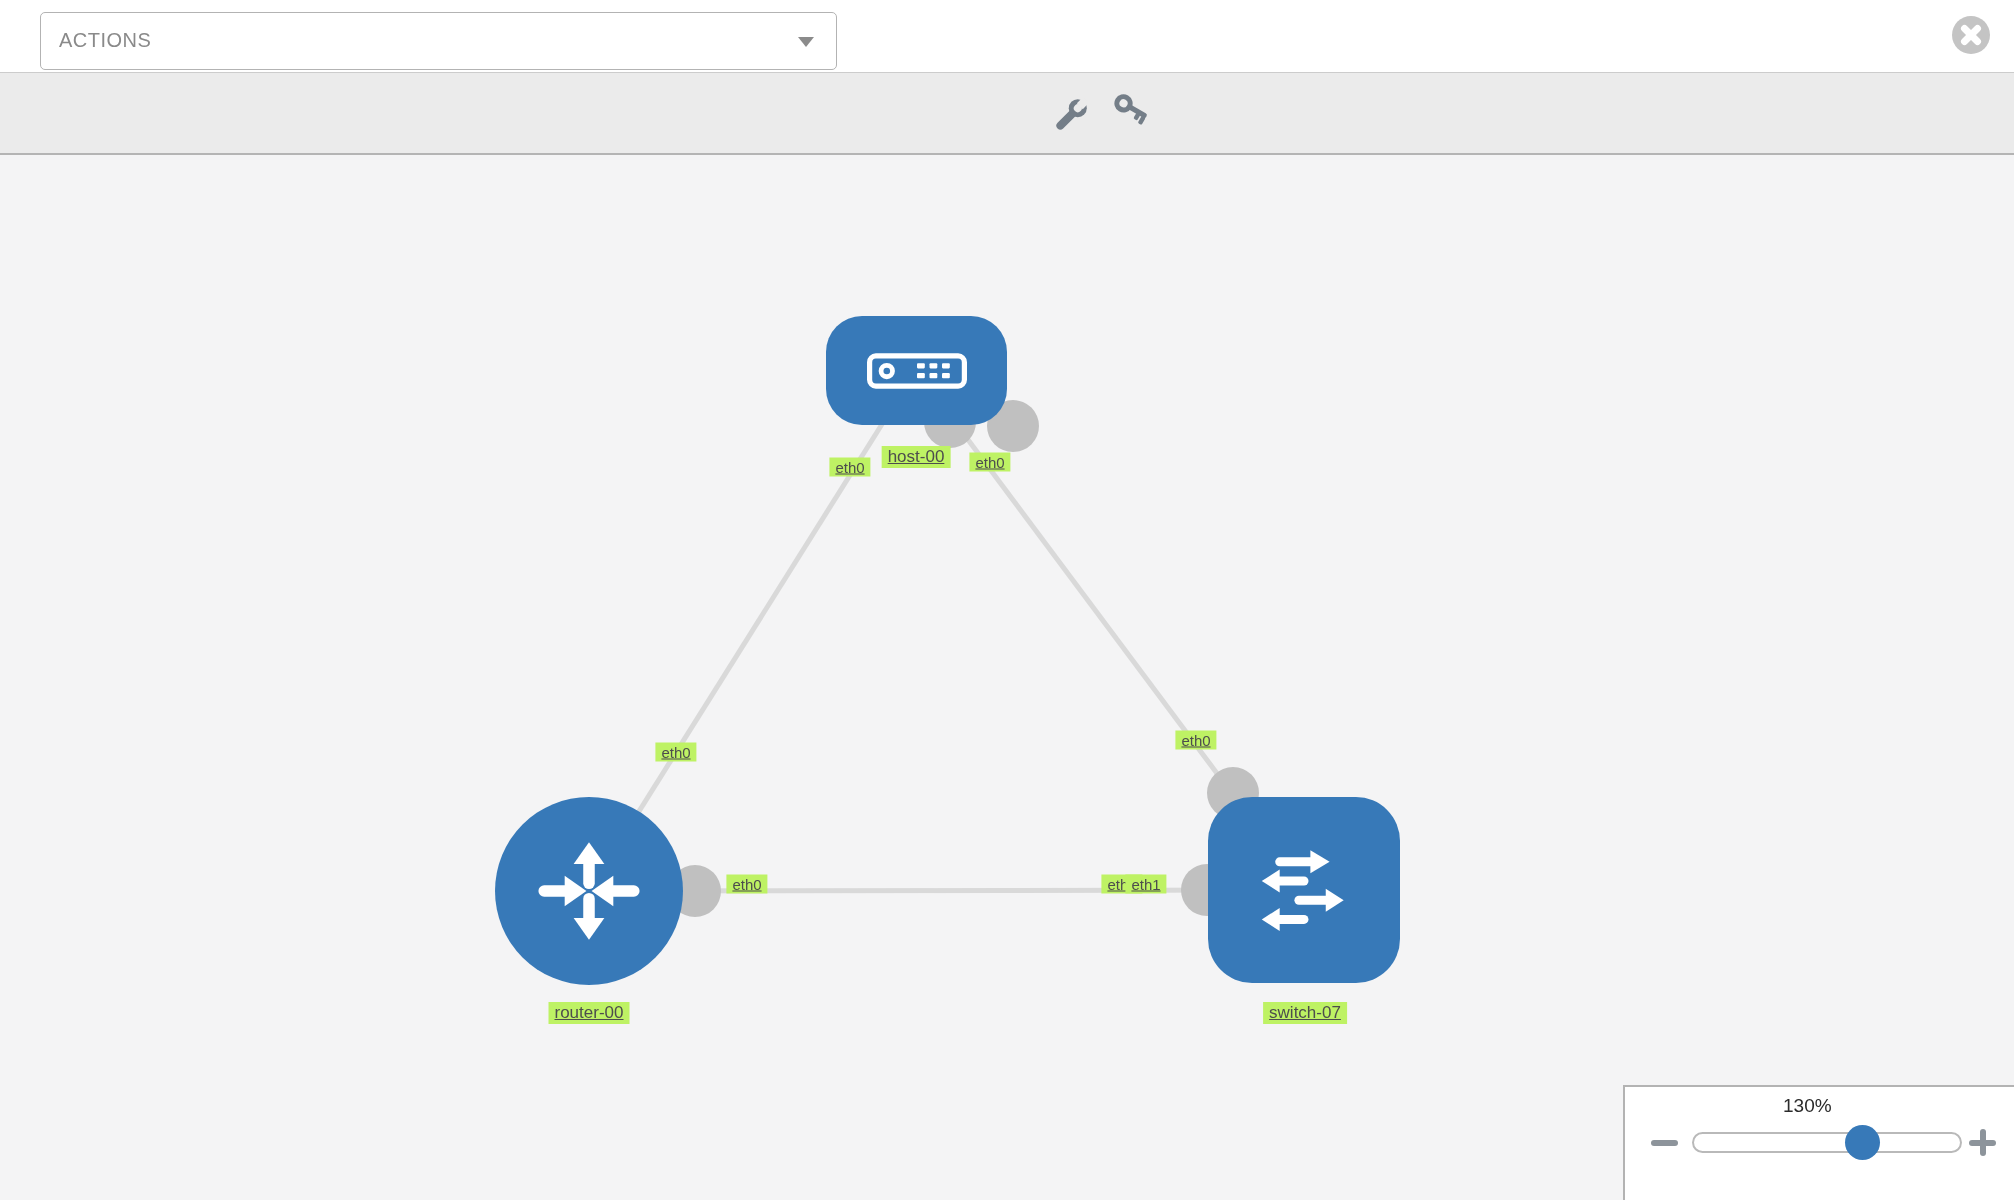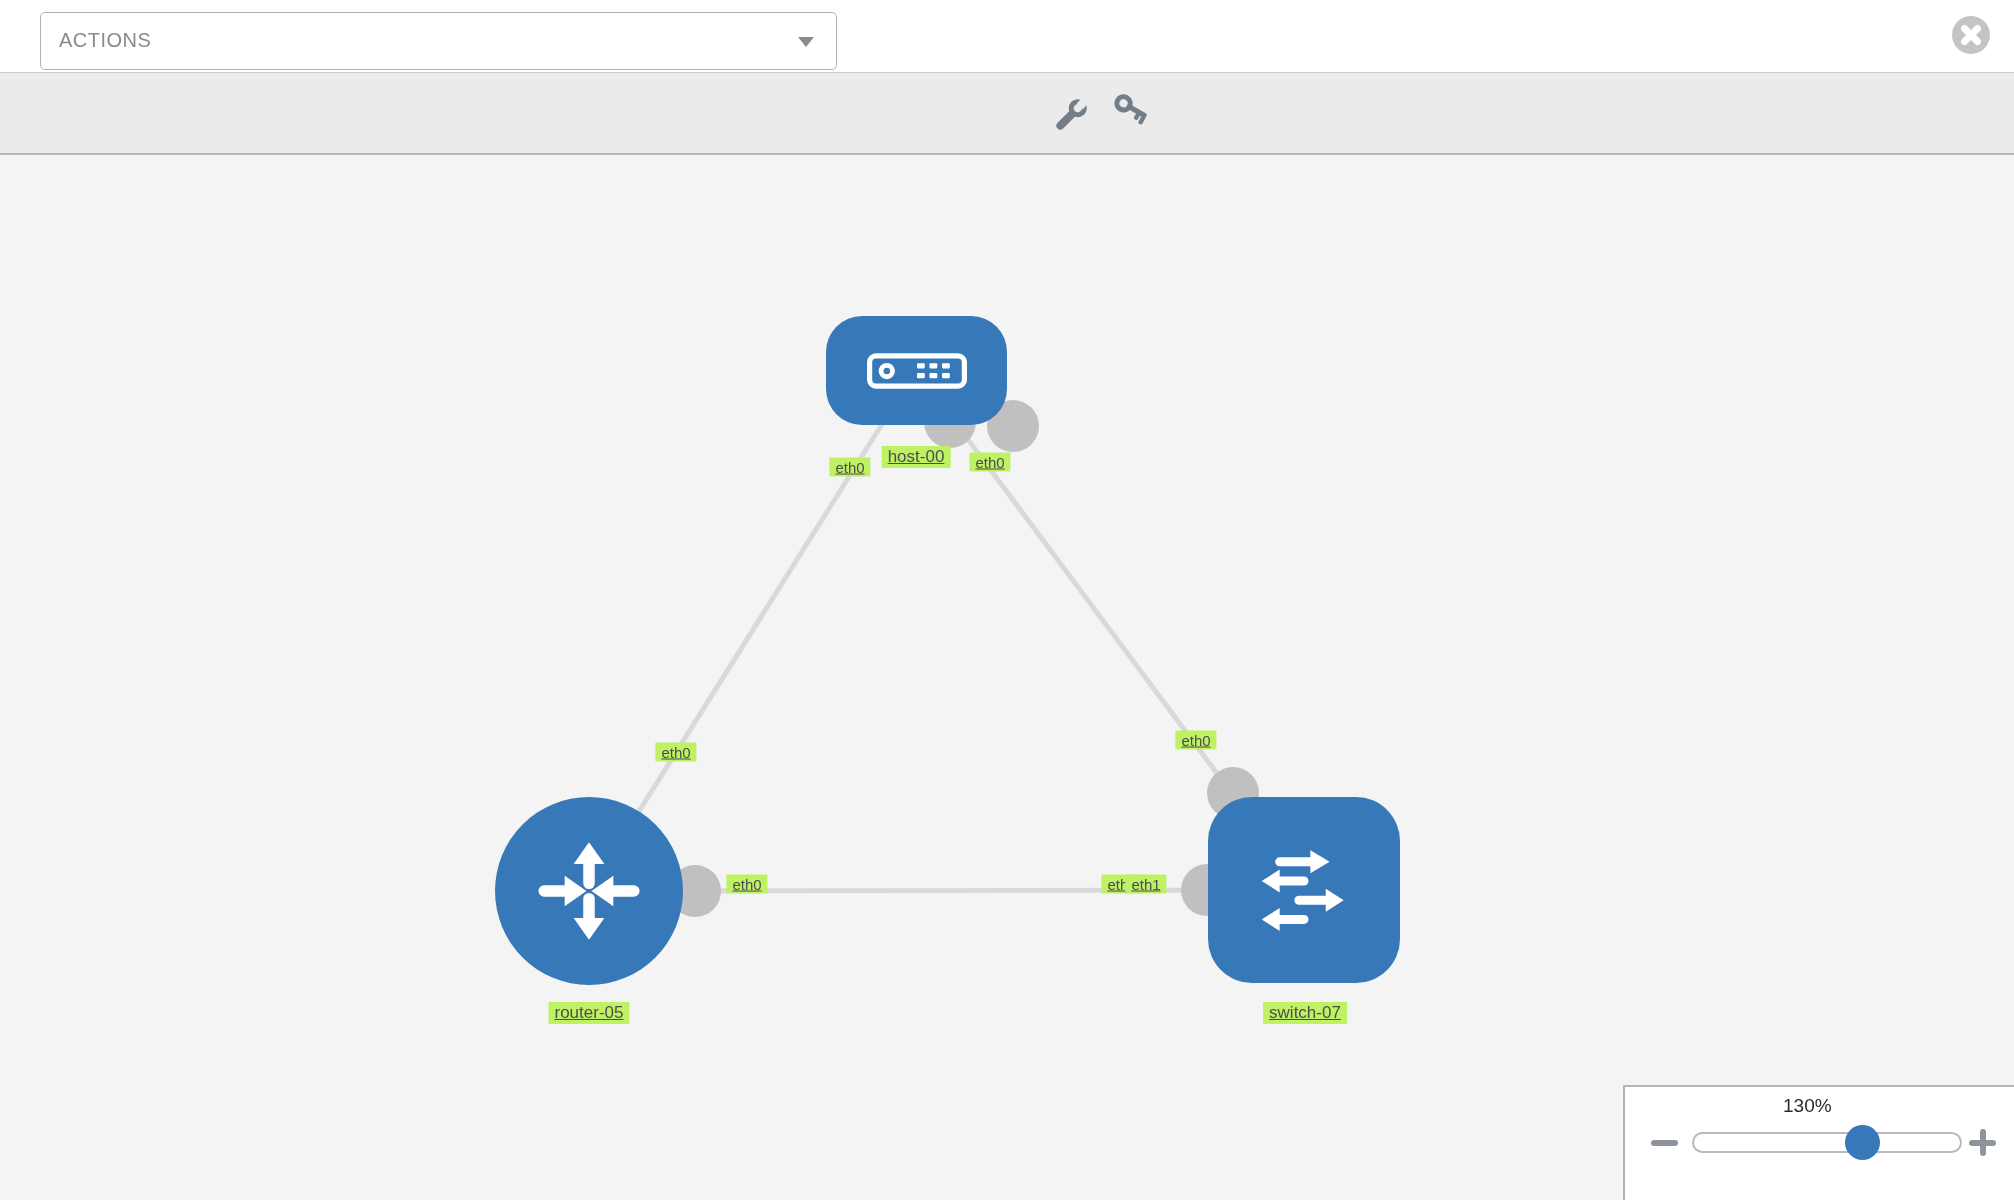--- a/index.html
+++ b/index.html
@@ -161,21 +161,21 @@
 
     <span class="chip chip-if" style="left:676px;top:597px;">eth0</span>
     <span class="chip chip-if" style="left:850px;top:312px;">eth0</span>
     <span class="chip chip-if" style="left:990px;top:307px;">eth0</span>
     <span class="chip chip-if" style="left:1196px;top:585px;">eth0</span>
     <span class="chip chip-if" style="left:747px;top:729px;">eth0</span>
     <span class="chip chip-if" style="left:1122px;top:729px;">eth0</span>
     <span class="chip chip-if" style="left:1146px;top:729px;">eth1</span>
 
     <span class="chip chip-node" style="left:916px;top:302px;">host-00</span>
-    <span class="chip chip-node" style="left:589px;top:858px;">router-05</span>
+    <span class="chip chip-node" style="left:589px;top:858px;">router-00</span>
     <span class="chip chip-node" style="left:1305px;top:858px;">switch-07</span>
   </div>
 
   <div class="zoom-panel">
     <div class="zoom-pct">130%</div>
     <div class="zoom-minus"></div>
     <div class="zoom-track"></div>
     <div class="zoom-handle"></div>
     <div class="zoom-plus"></div>
   </div>

